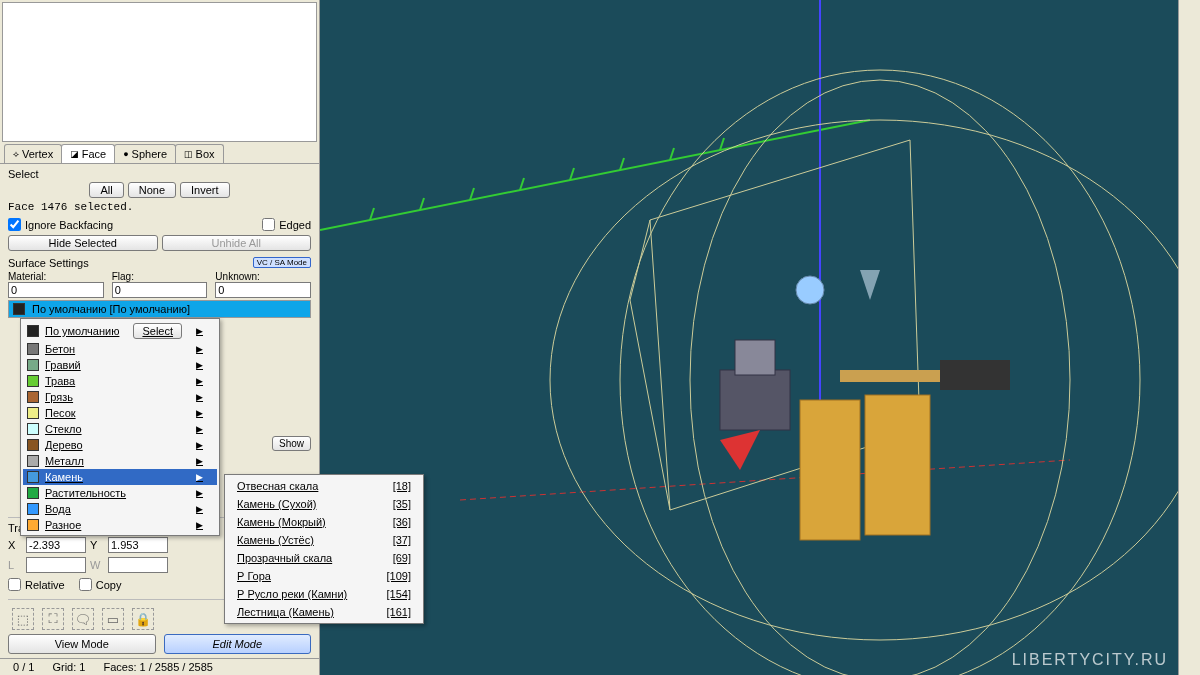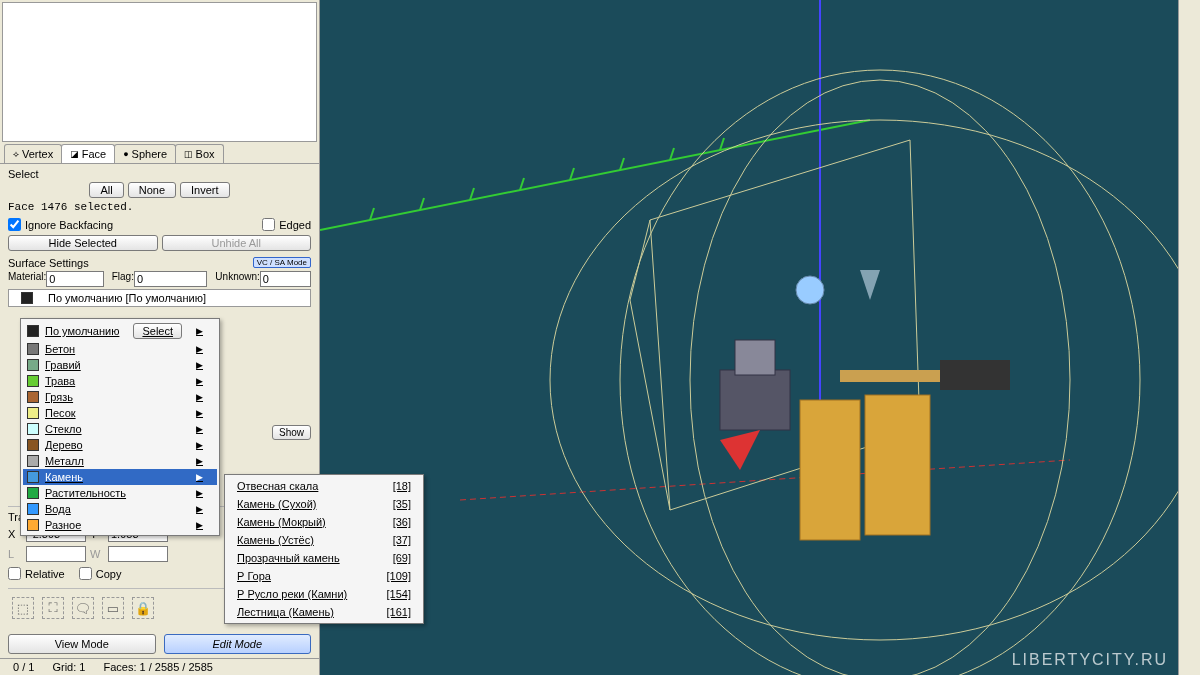--- a/index.html
+++ b/index.html
@@ -29,25 +29,25 @@
 .btn.disabled { color: #999; }
 .btn.wide { flex: 1; }
 
 .status-text { margin: 3px 0; font-family: Liberation Mono, monospace; }
 
 .checkbox-row { display: flex; align-items: center; gap: 4px; margin: 2px 0; }
 .checkbox-row input { margin: 0; }
 .checkbox-row.spread { justify-content: space-between; }
 
 .cols { display: flex; gap: 8px; }
-.col { flex: 1; display: flex; flex-direction: row; }
+.col { flex: 1; display: flex; flex-direction: column; }
 .col label { font-size: 10px; }
 .col input { width: 100%; border: 1px solid #7a7a7a; padding: 1px 2px; font-size: 11px; }
 
-.default-bar { display: flex; align-items: center; gap: 15px; background: #ffffff; border: 1px solid #999; padding: 2px 12px; margin-top: 2px; }
+.default-bar { display: flex; align-items: center; gap: 7px; background: #0ea5e9; border: 1px solid #999; padding: 2px 4px; margin-top: 2px; }
 .default-bar .sw { width: 12px; height: 12px; border: 1px solid #333; background: #222; }
 
 .vc-badge { font-size: 8px; border: 1px solid #3366cc; background: #cfe0ff; padding: 0 3px; border-radius: 2px; float: right; text-align: right; }
 
 .replace-bar { text-align: right; padding-right: 6px; font-size: 10px; background: #ece9d8; }
 
 .transform-grid { display: grid; grid-template-columns: 14px 60px 14px 60px; gap: 4px; align-items: center; margin: 3px 0; }
 .transform-grid input { width: 100%; border: 1px solid #7a7a7a; padding: 1px 2px; font-size: 11px; }
 .transform-grid input.blank { background: #fff; }
 .transform-grid .dim { color: #999; }
@@ -334,21 +334,21 @@
     </div>
     <div class="submenu-item">
       <span>Камень (Мокрый)</span>
       <span class="val">[36]</span>
     </div>
     <div class="submenu-item">
       <span>Камень (Устёс)</span>
       <span class="val">[37]</span>
     </div>
     <div class="submenu-item">
-      <span>Прозрачный камень</span>
+      <span>Прозрачный скала</span>
       <span class="val">[69]</span>
     </div>
     <div class="submenu-item">
       <span>Р Гора</span>
       <span class="val">[109]</span>
     </div>
     <div class="submenu-item">
       <span>Р Русло реки (Камни)</span>
       <span class="val">[154]</span>
     </div>

